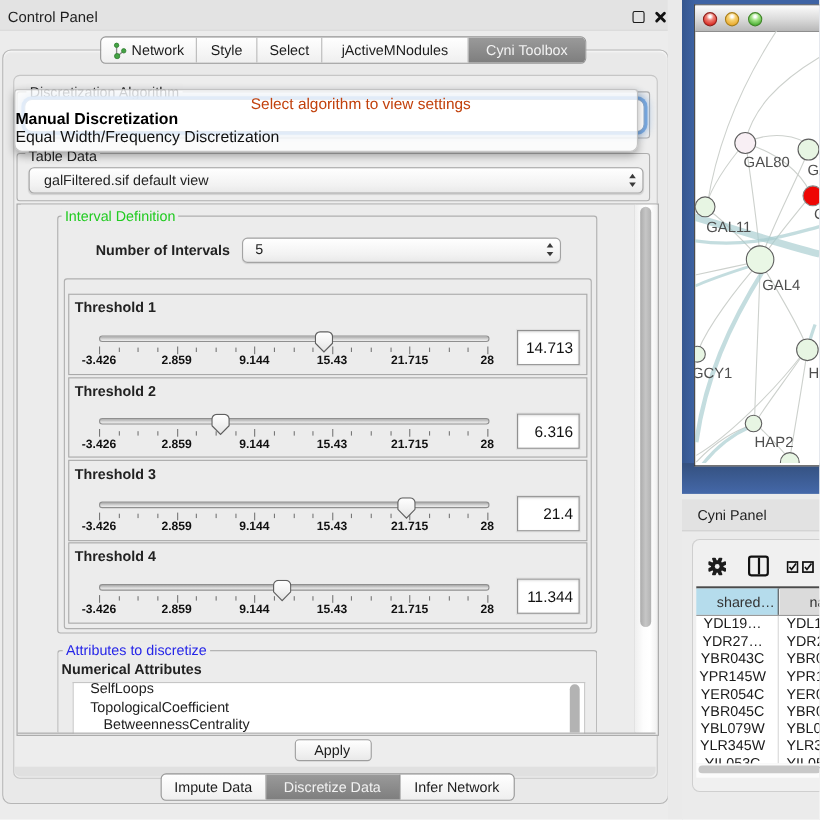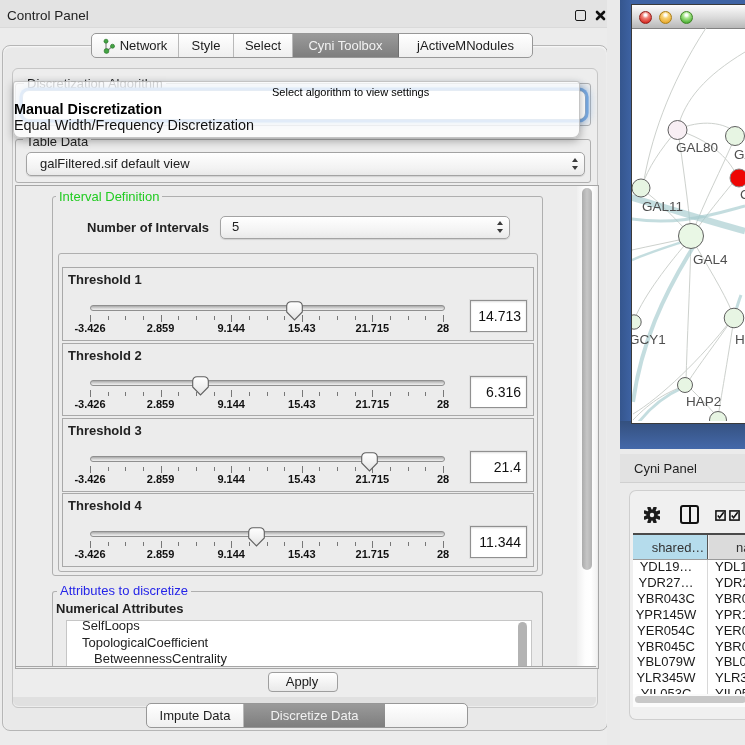--- a/index.html
+++ b/index.html
@@ -39,22 +39,22 @@
 <div class="a" style="left:13px;top:697px;width:583px;height:9px;background:#E0E0E0;border-radius:0 0 6px 6px;"></div>
 <div class="seg" style="left:91px;top:33px;width:440px;height:23px;">
 <div class="s" style="width:87px;"><svg width="13" height="16" viewBox="0 0 13 16" style="margin-right:4px;">
 <path d="M3 5 L3 12 M4.5 12.5 L8 9.5" stroke="#8a8a8a" stroke-width="1.2" fill="none"></path>
 <circle cx="3" cy="3.2" r="2" fill="#44A344" stroke="#2c7a2c" stroke-width="0.7"></circle>
 <circle cx="3.5" cy="13" r="2.4" fill="#44A344" stroke="#2c7a2c" stroke-width="0.7"></circle>
 <circle cx="9.5" cy="8.2" r="2" fill="#44A344" stroke="#2c7a2c" stroke-width="0.7"></circle>
 </svg>Network</div>
 <div class="s" style="width:55px;">Style</div>
 <div class="s" style="width:59px;">Select</div>
+<div class="s" style="width:133px;">jActiveMNodules</div>
 <div class="s sel" style="width:106px;">Cyni Toolbox</div>
-<div class="s" style="width:133px;">jActiveMNodules</div>
 </div>
 <div class="gbox" style="left:15px;top:83px;width:574px;height:41px;"></div>
 <div class="glab" style="left:24px;top:76px;color:#1a1a1a;">Discretization Algorithm</div>
 <div class="a" style="left:22px;top:90px;width:562px;height:28px;border:1px solid #89A8CC;border-radius:7px;background:#fff;box-shadow:0 0 0 2.6px rgba(100,155,219,0.8),0 0 7px 4px rgba(100,155,219,0.45);"></div>
 <div class="gbox" style="left:15px;top:139px;width:574px;height:42px;"></div>
 <div class="glab" style="left:23px;top:134px;color:#222;">Table Data</div>
 <div class="combo" style="left:26px;top:152px;width:557px;height:22px;"></div>
 <div class="t" style="left:40px;top:156px;font-size:13px;">galFiltered.sif default view</div>
 <div class="car caru" style="left:572.4px;top:158.3px;"></div>
 <div class="car card" style="left:572.4px;top:165.5px;"></div>
@@ -240,21 +240,22 @@
 <div class="a" style="left:66px;top:620px;width:464px;height:46px;background:#fff;border:1px solid #C6C6C6;border-bottom:none;"></div>
 <div class="t" style="left:82px;top:618px;font-size:13px;">SelfLoops</div>
 <div class="t" style="left:82px;top:634.5px;font-size:13px;">TopologicalCoefficient</div>
 <div class="t" style="left:82px;top:651px;font-size:13px;margin-left:12px;">BetweennessCentrality</div>
 <div class="a" style="left:518px;top:622px;width:9px;height:44px;background:#B3B3B3;border-radius:4.5px 4.5px 0 0;"></div>
 <div class="a" style="left:16px;top:666px;width:580px;height:1px;background:#A6A6A6;"></div>
 <div class="a" style="left:268px;top:672px;width:68px;height:18px;border:1px solid #9E9E9E;border-radius:4px;background:linear-gradient(#FFFFFF,#E9E9E9);"></div>
 <div class="t" style="left:268px;top:674px;width:68px;text-align:center;font-size:13px;color:#1a1a1a;">Apply</div>
 <div class="seg" style="left:146px;top:703px;width:320px;height:23px;">
 <div class="s" style="width:97px;">Impute Data</div>
-<div class="s sel" style="width:141px;">Discretize Data</div>
+<div class="s sel" style="width:125px;">Discretize Data</div>
+<div class="s" style="width:106px;">Infer Network</div>
 </div>
 <div class="a" style="left:607px;top:0;width:13px;height:745px;background:#EAEAEA;border-right:1px solid #D8D8D8;"></div>
 <div class="a" style="left:620px;top:0;width:125px;height:449px;background:linear-gradient(90deg,#35568E,#3E63A4 12px,#3E63A4);"></div>
 <div class="a" style="left:620px;top:421px;width:125px;height:28px;background:linear-gradient(#34507E,#44336699 160%);background:linear-gradient(#34507E,#4468A9);"></div>
 <div class="a" style="left:631px;top:4px;width:114px;height:418px;border:1px solid #3A3A3A;border-right:none;background:#fff;"></div>
 <div class="a" style="left:632px;top:5px;width:113px;height:23px;background:linear-gradient(#FCFCFC,#DADADA 55%,#B8B8B8);border-bottom:1px solid #828282;"></div>
 <div class="a" style="left:638.5px;top:10.5px;width:13px;height:13px;border-radius:50%;box-sizing:border-box;background:radial-gradient(circle at 50% 28%, rgba(255,255,255,0.95) 0 10%, #F08379 34%, #D6251D 82%);border:1px solid #8F201C;"></div>
 <div class="a" style="left:659.0px;top:10.5px;width:13px;height:13px;border-radius:50%;box-sizing:border-box;background:radial-gradient(circle at 50% 28%, rgba(255,255,255,0.95) 0 10%, #F7D375 34%, #E9A82B 82%);border:1px solid #A97E17;"></div>
 <div class="a" style="left:679.5px;top:10.5px;width:13px;height:13px;border-radius:50%;box-sizing:border-box;background:radial-gradient(circle at 50% 28%, rgba(255,255,255,0.95) 0 10%, #A8E68C 34%, #48AD31 82%);border:1px solid #3F8527;"></div>
 <svg class="a" style="left:632px;top:28px;" width="113" height="393" viewBox="632 28 113 393">
@@ -358,15 +359,15 @@
 <div class="row2" style="top:638.6px;">YBR045C</div>
 <div class="row1" style="top:654.4px;">YBL079W</div>
 <div class="row2" style="top:654.4px;">YBL079W</div>
 <div class="row1" style="top:670.3px;">YLR345W</div>
 <div class="row2" style="top:670.3px;">YLR345W</div>
 <div class="row1" style="top:686.1px;">YIL053C</div>
 <div class="row2" style="top:686.1px;">YIL053C</div>
 <div class="a" style="left:633px;top:694px;width:112px;height:13px;background:#FBFBFB;"></div>
 <div class="a" style="left:634.5px;top:696.3px;width:111px;height:7.2px;background:#C8C8C8;border-radius:4px;"></div>
 <div class="a" style="left:13px;top:81px;width:565px;height:55px;background:rgba(255,255,255,0.78);border:1px solid rgba(150,150,150,0.55);border-radius:3px 3px 7px 7px;box-shadow:0 3px 8px rgba(0,0,0,0.32);z-index:50;"></div>
-<div class="t" style="left:228px;top:86px;font-size:11px;color:#000000;z-index:51;margin-left:44px;">Select algorithm to view settings</div>
+<div class="t" style="left:228px;top:86px;font-size:14px;color:#c2410c;z-index:51;">Select algorithm to view settings</div>
 <div class="t" style="left:14px;top:100.5px;font-size:14.4px;font-weight:bold;color:#000;z-index:51;">Manual Discretization</div>
 <div class="t" style="left:14px;top:116.5px;font-size:14.4px;color:#111;z-index:51;">Equal Width/Frequency Discretization</div>
 </div>
 </body></html>

